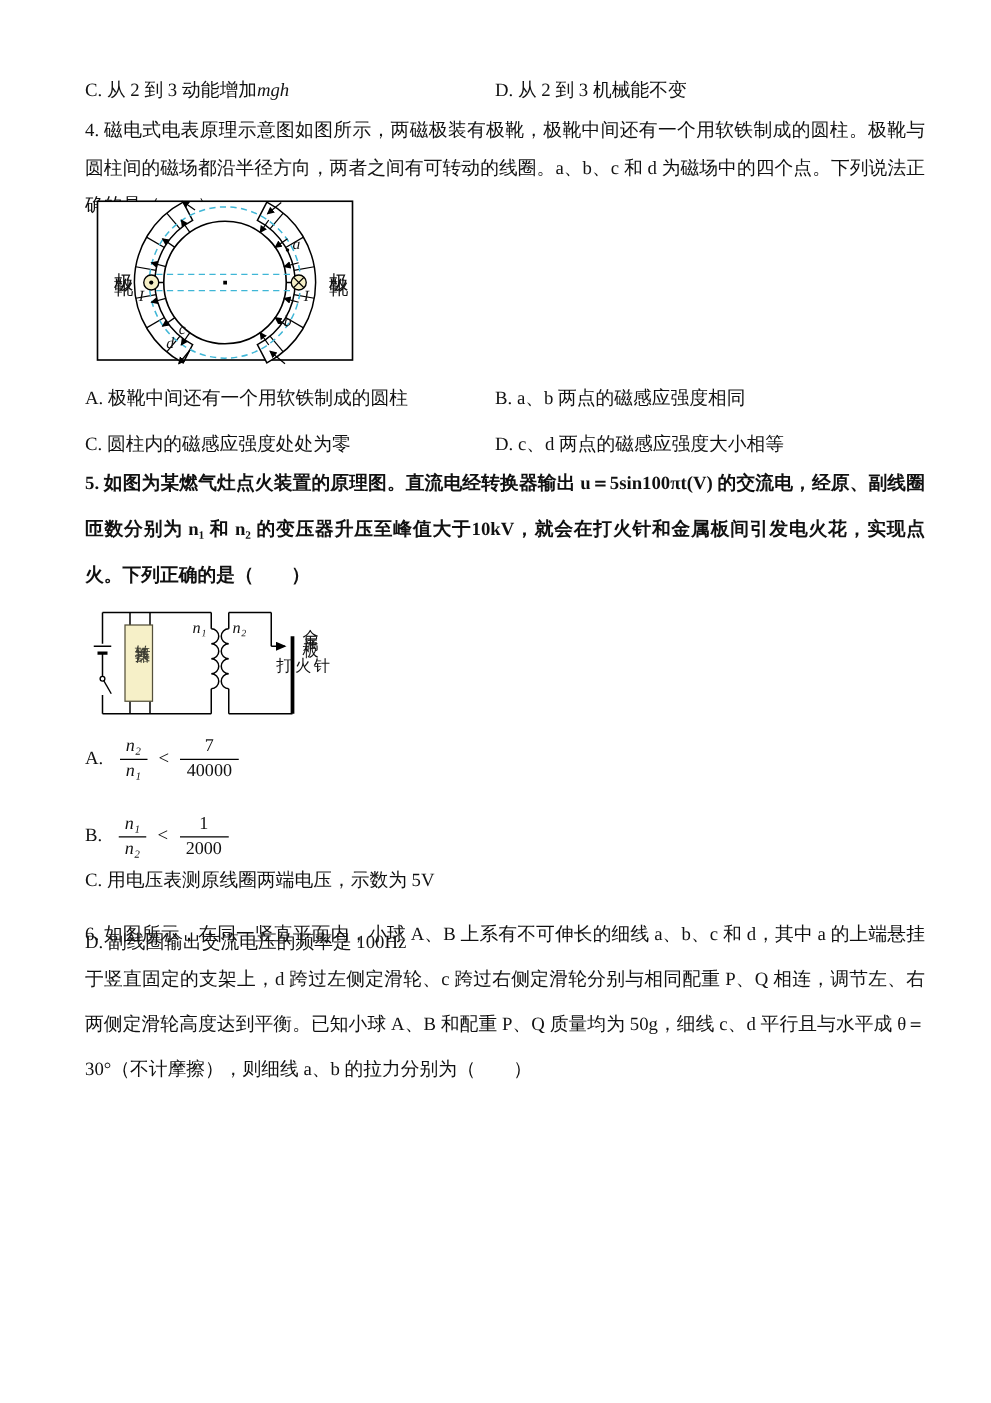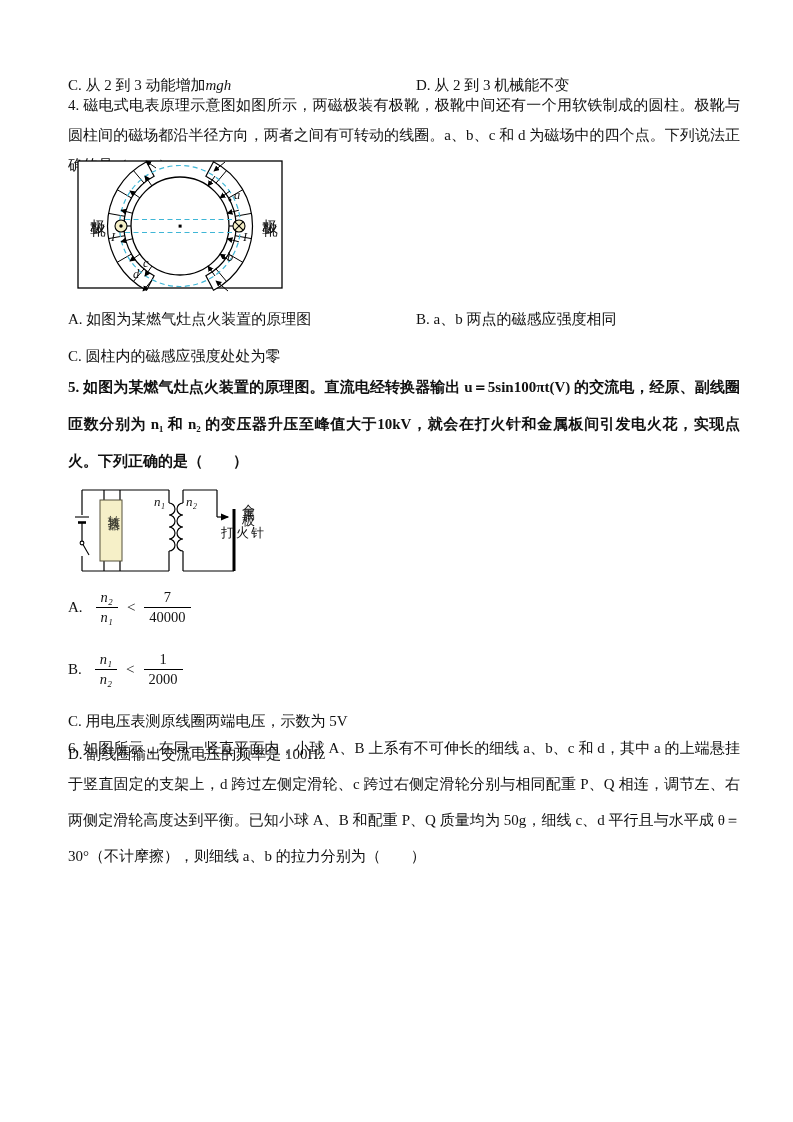--- a/index.html
+++ b/index.html
@@ -6,21 +6,21 @@
   html,body { background:#ffffff; }
   .page {
     position:relative; width:793px; height:1122px; background:#fff;
     font-family:"Liberation Serif","DejaVu Serif",serif;
     color:#111; font-size:15px; overflow:hidden;
   }
   .abs { position:absolute; }
   .para { left:68px; width:672px; text-align:justify; }
   .two-col { left:68px; width:672px; display:flex; }
   .two-col .col1 { flex:0 0 328px; }
-  .two-col .col2 { flex:1;margin-left:20px; }
+  .two-col .col2 { flex:1; }
   .ital { font-style:italic; }
   .lh30 { line-height:30px; }
   .lh36 { line-height:36px; }
   .lh37 { line-height:37px;font-weight:bold; }
   .dlabel { position:absolute; font-size:12.5px; font-style:italic; }
   .vtext { writing-mode:vertical-rl; text-orientation:upright; }
   .pole-label { font-size:15.5px; letter-spacing:4px; }
   .plate-label { font-size:13px; letter-spacing:5px; }
   .conv-label { font-size:12.5px; letter-spacing:2px; color:#3a3a30; }
   .igniter-label { font-size:13px; letter-spacing:2px;margin-left:32px; }
@@ -30,21 +30,21 @@
   .frac .num { padding:0 5px; margin-bottom:0; }
   .frac .den { border-top:1.2px solid #000; padding:0 5px; }
   .frac.nfrac { font-style:italic; }
   .rel { font-size:15px; padding:0 2px; }
 </style>
 </head>
 <body>
 
 <div class="page">
 
-  <div class="abs two-col lh30" style="top:70px;">
+  <div class="abs two-col lh30" style="top:58px;">
     <span class="col1"><span>C. 从 2 到 3 动能增加</span><span class="ital">mgh</span></span>
     <span class="col2">D. 从 2 到 3 机械能不变</span>
   </div>
 
   <div class="abs para lh30" style="top:90px;">4. 磁电式电表原理示意图如图所示，两磁极装有极靴，极靴中间还有一个用软铁制成的圆柱。极靴与圆柱间的磁场都沿半径方向，两者之间有可转动的线圈。a、b、c 和 d 为磁场中的四个点。下列说法正确的是（　　）</div>
 
   <svg class="abs" style="left:75px; top:158px;" width="215" height="145" viewBox="0 0 215 145">
     <defs>
       <marker id="arr" markerWidth="8" markerHeight="8" refX="5.2" refY="3" orient="auto">
         <path d="M0,0 L6,3 L0,6 Z" fill="#000"></path>
@@ -135,25 +135,26 @@
   <div class="abs vtext pole-label" style="left:87px; top:206px;">极靴</div>
   <div class="abs vtext pole-label" style="left:259px; top:206px;">极靴</div>
   <div class="dlabel" style="left:111px; top:230px;">I</div>
   <div class="dlabel" style="left:243px; top:230px;">I</div>
   <div class="dlabel" style="left:234px; top:188px;">a</div>
   <div class="dlabel" style="left:227px; top:250px;">b</div>
   <div class="dlabel" style="left:143px; top:256px;">c</div>
   <div class="dlabel" style="left:133px; top:267px;">d</div>
 
   <div class="abs two-col lh30" style="top:304px;">
-    <span class="col1">A. 如图为某燃气灶点火装置的原理图</span>
+    <span class="col1">A. 极靴中间还有一个用软铁制成的圆柱</span>
     <span class="col2">B. a、b 两点的磁感应强度相同</span>
   </div>
   <div class="abs two-col lh30" style="top:341px;">
     <span class="col1">C. 圆柱内的磁感应强度处处为零</span>
+    <span class="col2">D. c、d 两点的磁感应强度大小相等</span>
   </div>
 
   <div class="abs para lh37" style="top:369px;">5. 如图为某燃气灶点火装置的原理图。直流电经转换器输出 u＝5sin100πt(V) 的交流电，经原、副线圈匝数分别为 n₁ 和 n₂ 的变压器升压至峰值大于10kV，就会在打火针和金属板间引发电火花，实现点火。下列正确的是（　　）</div>
 
   <svg class="abs" style="left:72px; top:482px;" width="195" height="100" viewBox="0 0 195 100">
     <defs>
       <marker id="arr2" markerWidth="9" markerHeight="8" refX="6" refY="3" orient="auto">
         <path d="M0,0 L7,3 L0,6 Z" fill="#000"></path>
       </marker>
     </defs>
@@ -229,18 +230,18 @@
     <span class="frac nfrac">
       <span class="num">n₁</span>
       <span class="den">n₂</span>
     </span>
     <span class="rel">&lt;</span>
     <span class="frac">
       <span class="num">1</span>
       <span class="den">2000</span>
     </span>
   </div>
-  <div class="abs para lh30" style="top:706px;">C. 用电压表测原线圈两端电压，示数为 5V</div>
+  <div class="abs para lh30" style="top:690px;">C. 用电压表测原线圈两端电压，示数为 5V</div>
   <div class="abs para lh30" style="top:739px;">D. 副线圈输出交流电压的频率是 100Hz</div>
 
   <div class="abs para lh36" style="top:730px;">6. 如图所示，在同一竖直平面内，小球 A、B 上系有不可伸长的细线 a、b、c 和 d，其中 a 的上端悬挂于竖直固定的支架上，d 跨过左侧定滑轮、c 跨过右侧定滑轮分别与相同配重 P、Q 相连，调节左、右两侧定滑轮高度达到平衡。已知小球 A、B 和配重 P、Q 质量均为 50g，细线 c、d 平行且与水平成 θ＝30°（不计摩擦），则细线 a、b 的拉力分别为（　　）</div>
 
 </div>
 
 </body></html>

